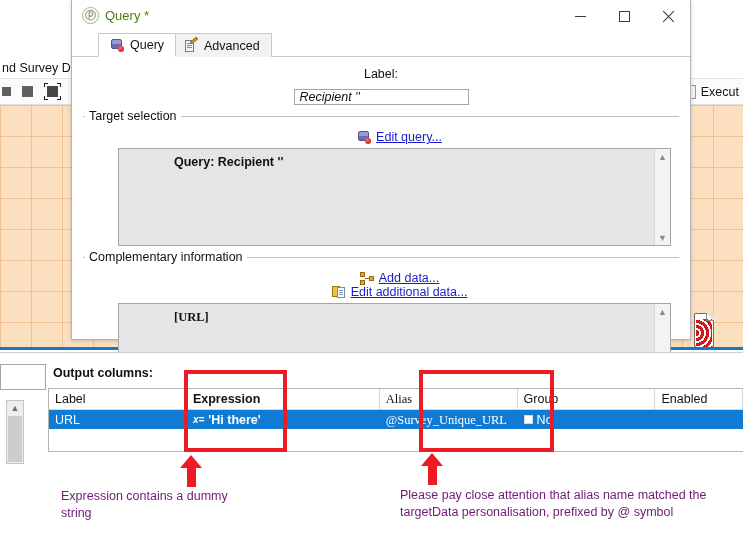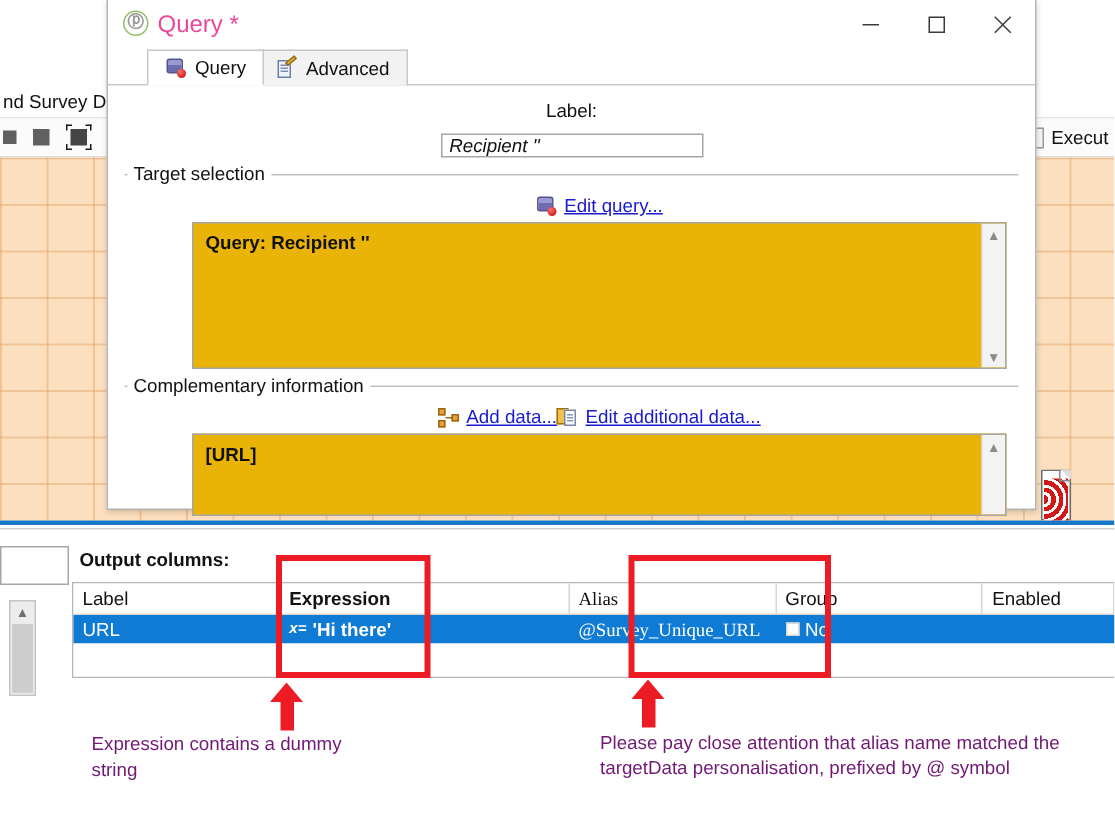--- a/index.html
+++ b/index.html
@@ -78,21 +78,21 @@
     box-shadow:0 1px 4px rgba(0,0,0,.18);
   }
   .titlebar { position:relative; height:32px; background:#ffffff; }
   .title-icon {
     position:absolute; left:10px; top:7px; width:17px; height:17px;
     border:1.6px solid #8fbf6a; border-radius:50%;
     background:#ffffff; display:flex; align-items:center; justify-content:center;
   }
   .title-icon .g { font-size:11px; color:#9a9a9a; font-weight:bold; line-height:1; }
   .title-text {
-    position:absolute; left:33px; top:8px; font-size:16px; color:#ec4899;
+    position:absolute; left:33px; top:8px; font-size:13px; color:#4d7c0f;
   }
   .wbtns { position:absolute; right:0; top:0; display:flex; height:32px; }
   .wbtn { width:44px; height:32px; display:flex; align-items:center; justify-content:center; color:#404040; }
   .wbtn .min { width:11px; height:1px; background:#3a3a3a; display:block; }
   .wbtn .max { width:11px; height:11px; border:1px solid #3a3a3a; display:block; }
   .wbtn .cl { position:relative; width:13px; height:13px; }
   .wbtn .cl::before, .wbtn .cl::after {
     content:""; position:absolute; left:-1px; top:6px; width:15px; height:1px; background:#3a3a3a;
   }
   .wbtn .cl::before { transform:rotate(45deg); }
@@ -156,35 +156,35 @@
   }
 
   
   .group { position:relative; margin-top:11px; padding-top:8px; }
   .group > .gtitle {
     position:absolute; left:2px; top:-7px; background:#fff; padding:0 4px; font-size:12.5px; color:#111;
   }
   .group > .gline {
     position:absolute; left:0; top:0px; right:0; height:1px; background:#c0c0c0;
   }
-  .links { display:flex; justify-content:center; align-items:center; padding:6px 8px 4px 45px; }
+  .links { display:flex; justify-content:flex-start; align-items:center; padding:6px 8px 4px 45px;flex-direction:column; }
   .lk { display:flex; align-items:center; gap:5px; }
   .lk a { color:#1a1ad0; font-size:12.5px; text-decoration:underline; cursor:pointer; }
 
   .listbox {
-    position:relative; margin:0 8px 0 45px; border:1px solid #a6a6a6; background:#eab308; height:98px; overflow:hidden;
+    position:relative; margin:0 8px 0 35px; border:1px solid #a6a6a6; background:#e5e5e5; height:98px; overflow:hidden;padding-left:47px;
   }
   .listbox .content { padding:6px 8px; font-size:12.5px; font-weight:bold; color:#111; }
   .vscroll {
     position:absolute; right:0; top:0; width:16px; bottom:0; background:#f3f3f3; border-left:1px solid #d6d6d6;
   }
   .vscroll .arr { height:15px; display:flex; align-items:center; justify-content:center; color:#8a8a8a; font-size:9px; }
   .vscroll .arr.bot { position:absolute; bottom:0; left:0; right:0; }
 
-  .listbox.small { height:55px; }
+  .listbox.small { height:55px;font-family:Liberation Serif, serif; }
 
   
   .bottom { position:absolute; left:0; top:352px; width:743px; height:190px; background:#fff; }
   .bottom-topline { position:absolute; left:0; top:0; width:743px; height:1px; background:#cfcfcf; }
 
   .left-stub { position:absolute; left:0px; top:12px; width:46px; height:26px; border:1px solid #a6a6a6; background:#fff; }
   .left-scroll { position:absolute; left:6px; top:48px; width:18px; height:64px; background:#ededed; border:1px solid #c4c4c4; }
   .left-scroll .arr { text-align:center; font-size:9px; color:#6f6f6f; line-height:14px; }
   .left-scroll .thumb { position:absolute; left:1px; top:15px; right:1px; height:46px; background:#cdcdcd; }
 

